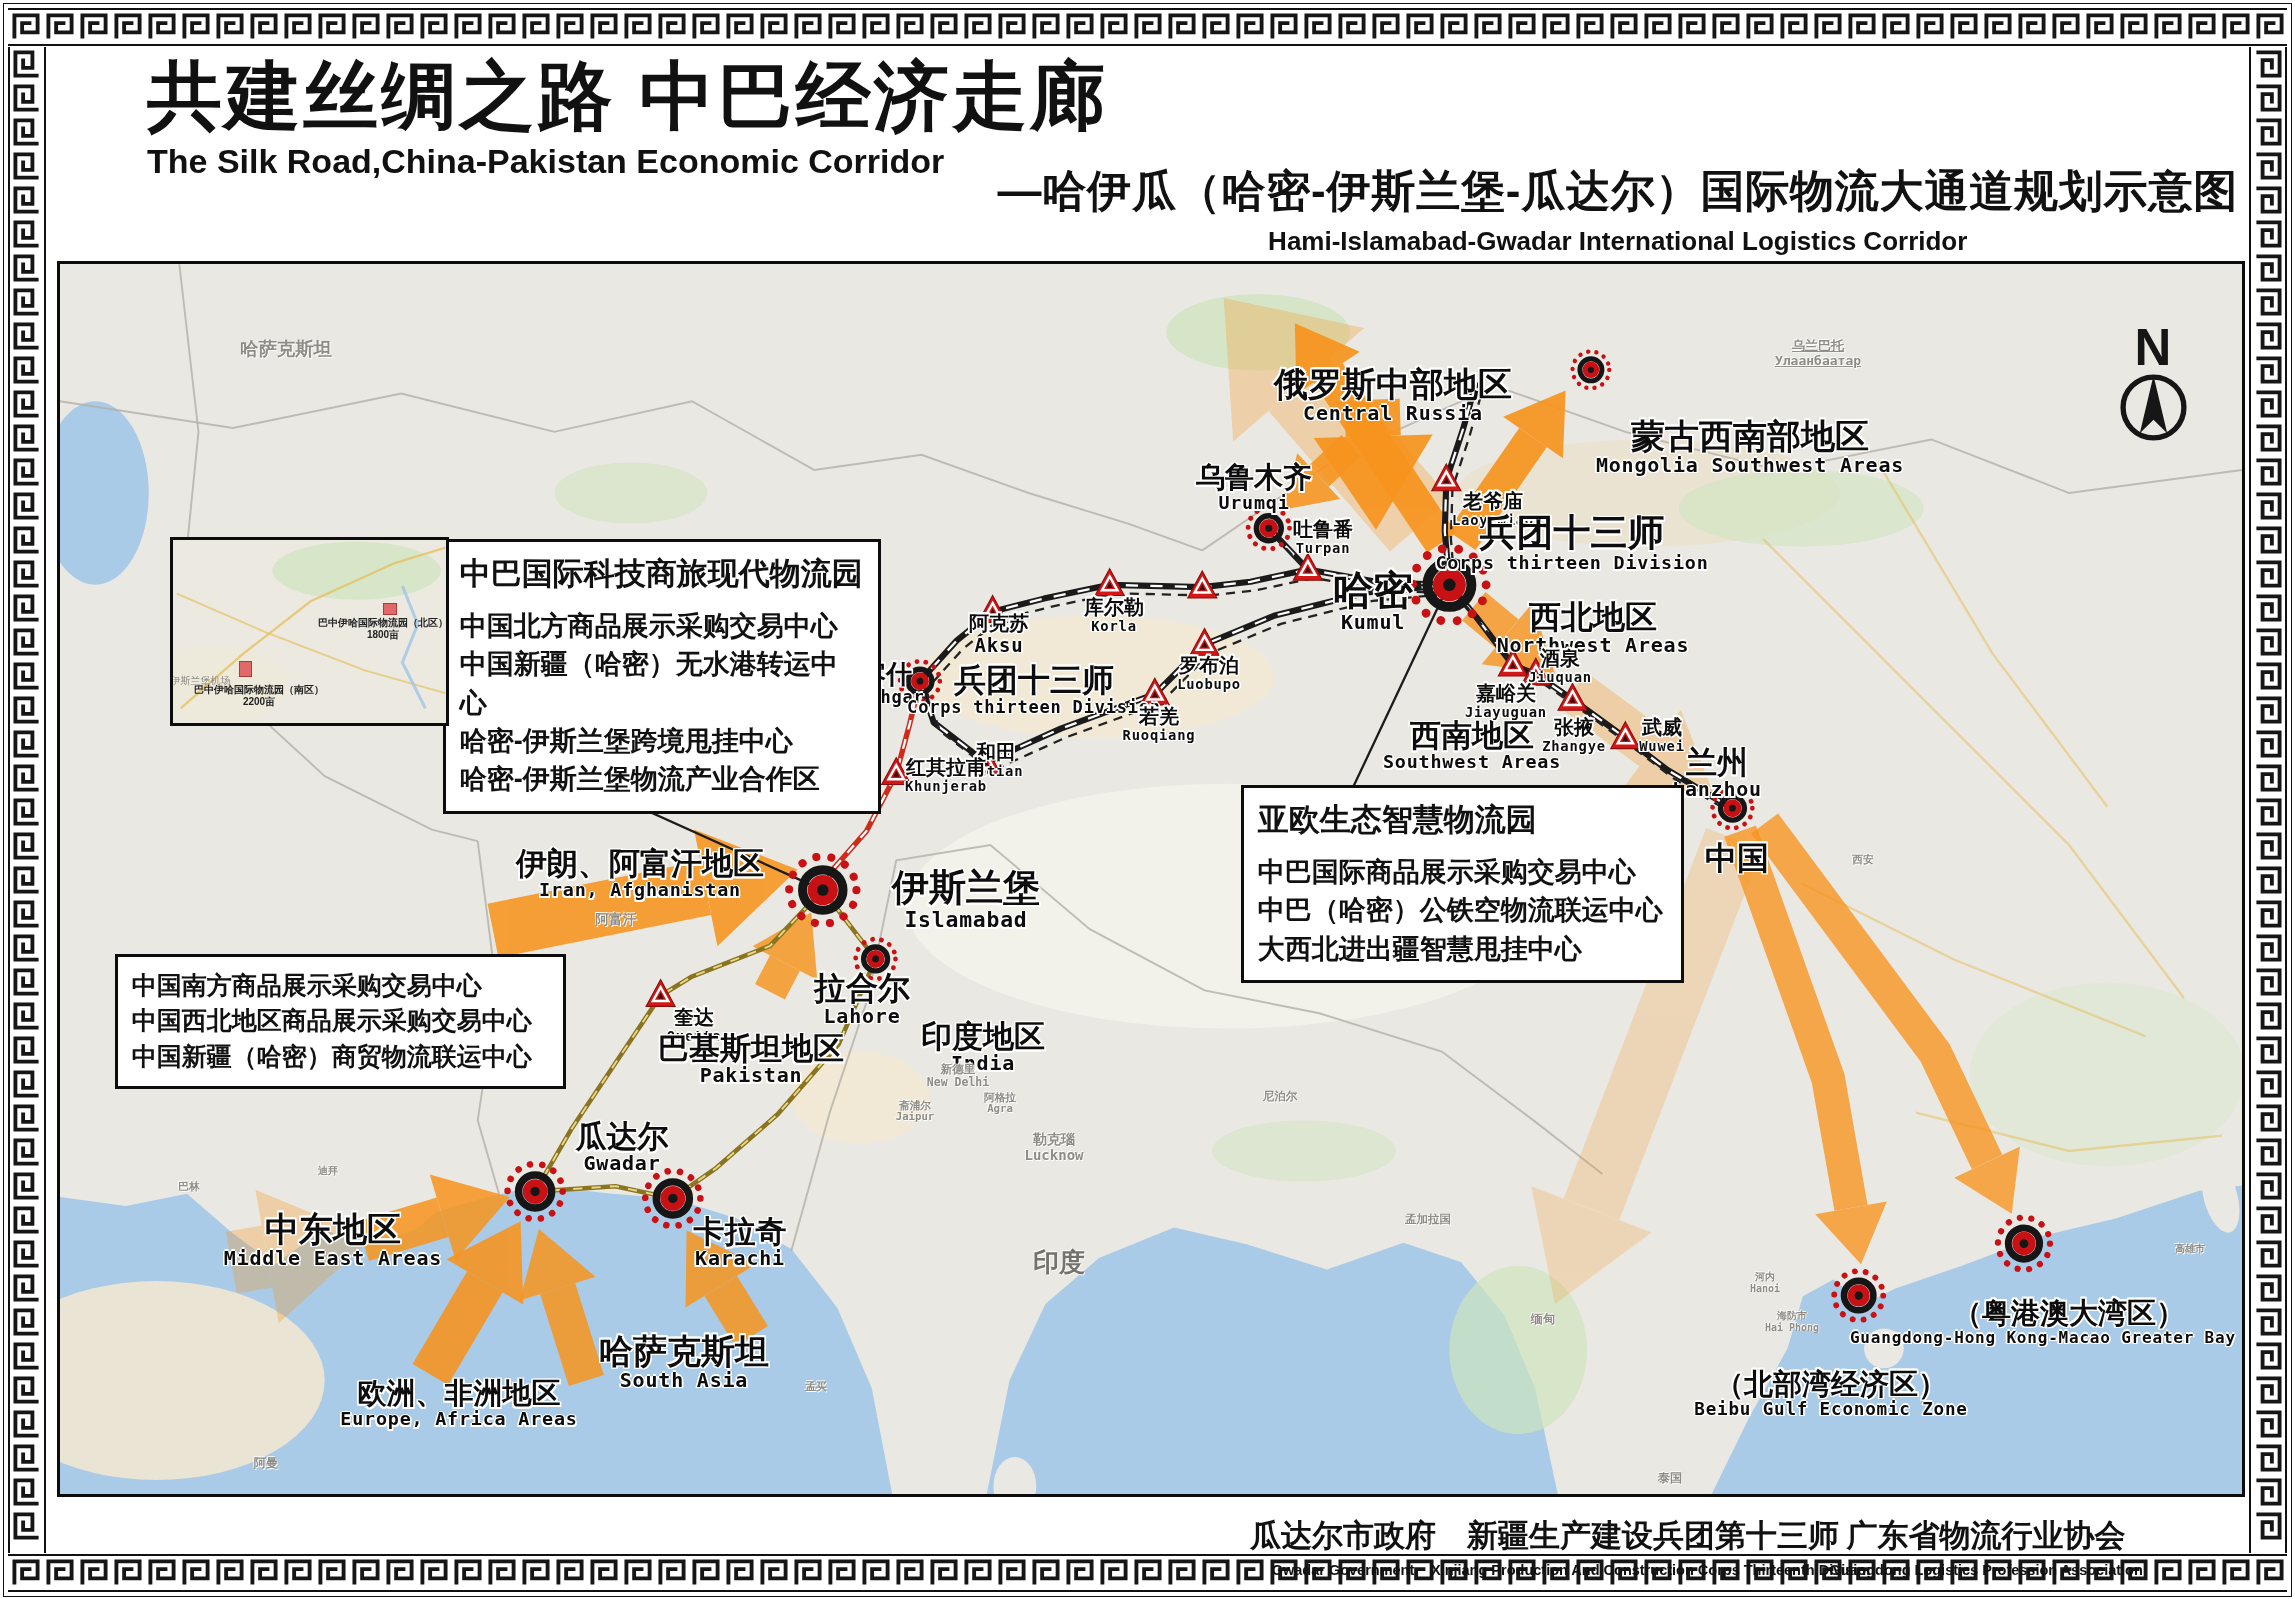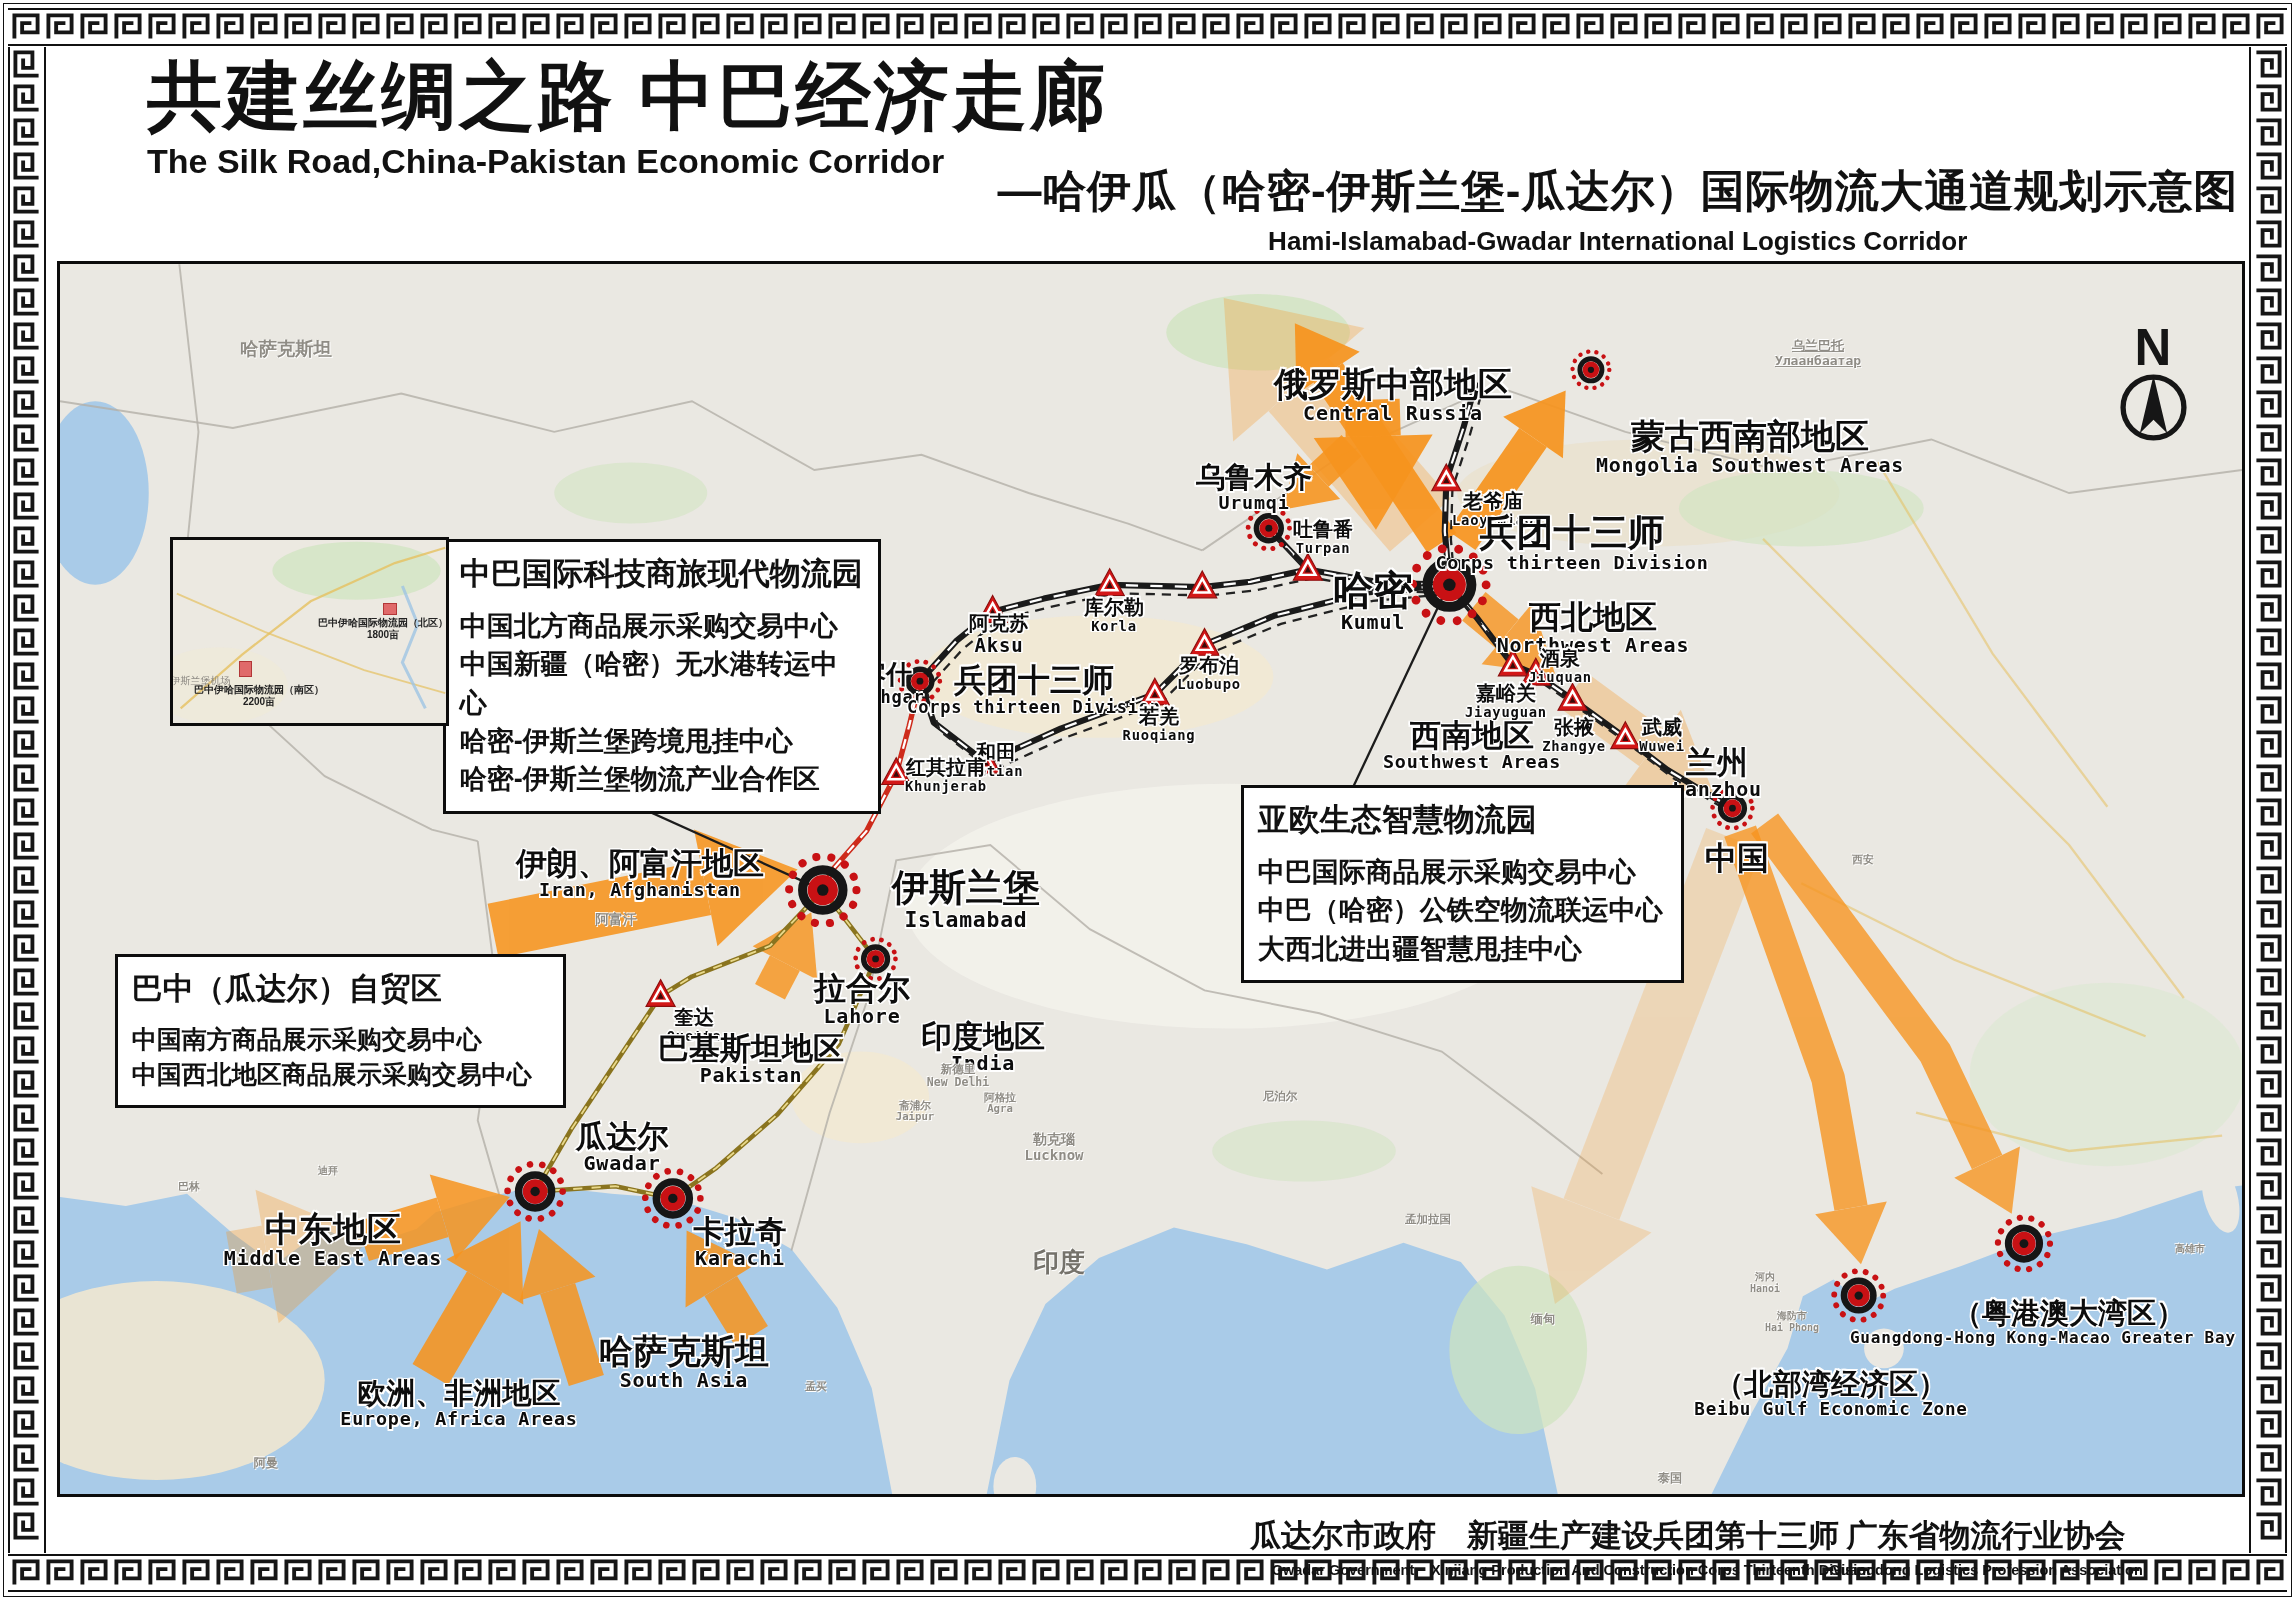--- a/index.html
+++ b/index.html
@@ -1199,23 +1199,23 @@
       <div class="bx-line">哈密-伊斯兰堡跨境甩挂中心</div>
       <div class="bx-line">哈密-伊斯兰堡物流产业合作区</div>
     </div>
     <div class="info-box" id="box2">
       <div class="bx-title">亚欧生态智慧物流园</div>
       <div class="bx-line">中巴国际商品展示采购交易中心</div>
       <div class="bx-line">中巴（哈密）公铁空物流联运中心</div>
       <div class="bx-line">大西北进出疆智慧甩挂中心</div>
     </div>
     <div class="info-box" id="box3">
-      <div class="bx-title">巴中（瓜达尔）自贸区</div>
       <div class="bx-line">中国南方商品展示采购交易中心</div>
       <div class="bx-line">中国西北地区商品展示采购交易中心</div>
+      <div class="bx-line">中国新疆（哈密）商贸物流联运中心</div>
     </div>
 
     <div id="inset">
       <svg width="273" height="183" viewBox="0 0 357 239">
         <ellipse cx="240" cy="40" rx="110" ry="38" fill="#cfe4bf" opacity="0.7"></ellipse>
         <ellipse cx="60" cy="190" rx="90" ry="50" fill="#f0e9d8" opacity="0.7"></ellipse>
         <polyline points="10,220 90,150 180,80 290,30 356,10" fill="none" stroke="#e6c05f" stroke-width="3" opacity="0.8"></polyline>
         <polyline points="5,70 120,120 250,170 356,200" fill="none" stroke="#e6c05f" stroke-width="2.5" opacity="0.7"></polyline>
         <polyline points="300,60 320,110 300,160 330,220" fill="none" stroke="#9fc4e4" stroke-width="4" opacity="0.8"></polyline>
       </svg>

